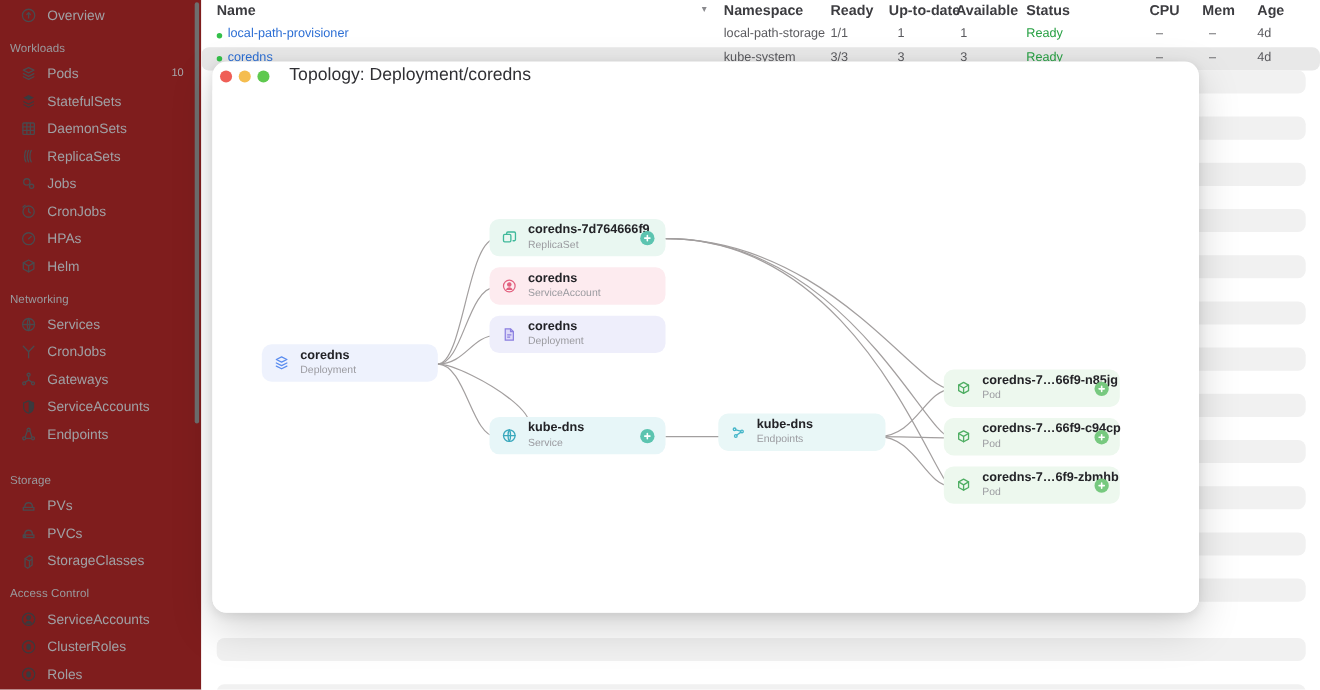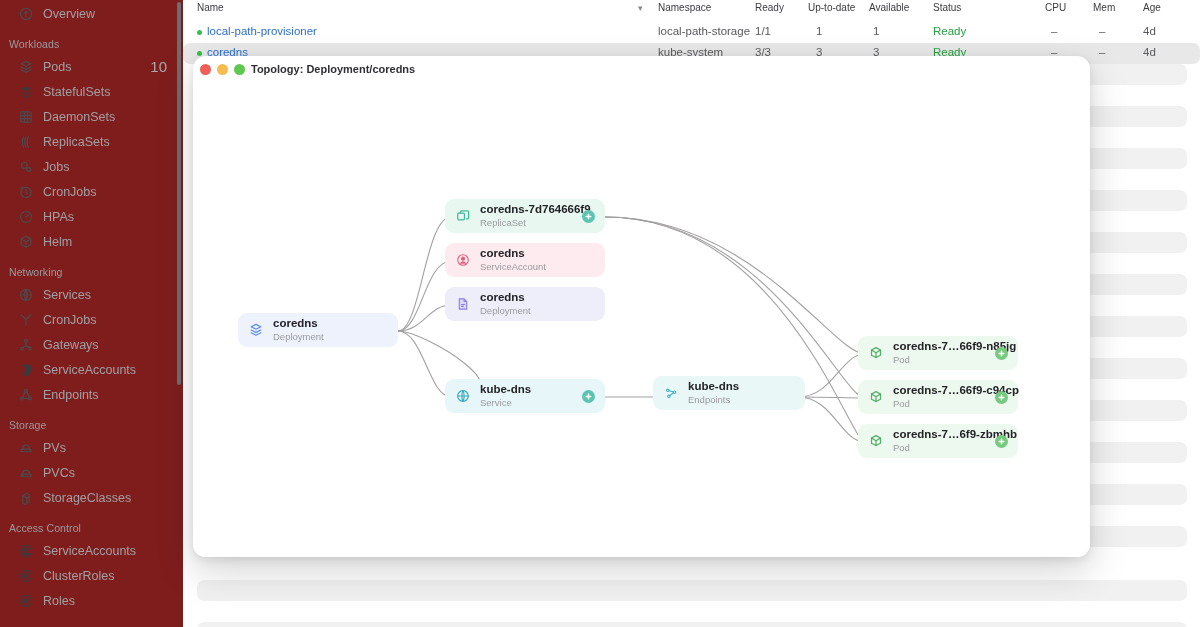--- a/index.html
+++ b/index.html
@@ -48,21 +48,21 @@
   .nav-ico svg { display: block; }
   .nav-label {
     font-size: 12.5px;
     color: #a0a0a4;
     margin-left: 9px;
     white-space: nowrap;
   }
   .nav-count {
     position: absolute;
     right: 8px;
-    font-size: 15px;
+    font-size: 10px;
     color: #a8a8ac;
   }
 
   #sidebar-scrollbar {
     position: absolute;
     left: 177px; top: 2px;
     width: 4px; height: 383px;
     background: #6e6e6e;
     border-radius: 2px;
   }
@@ -75,24 +75,25 @@
     background: #ffffff;
     overflow: hidden;
   }
   #table-head {
     position: relative;
     height: 16px;
     width: 100%;
   }
   .th {
     position: absolute;
-    font-size: 10px;
+    font-size: 13px;
     color: #3c3c40;
     top: 2px;
     white-space: nowrap;
+    font-weight: bold;
   }
   .sort-caret {
     position: absolute;
     top: 3px;
     font-size: 9px;
     color: #8a8a8e;
   }
   .trow {
     position: absolute;
     left: 0;
@@ -147,23 +148,24 @@
   }
   .light {
     width: 11px; height: 11px;
     border-radius: 50%;
     margin-right: 6px;
   }
   .light.r { background: #ef5f57; }
   .light.y { background: #f5bd4f; }
   .light.g { background: #5fc94f; }
   #modal-title {
-    font-size: 11px;
-    font-weight: bold;
+    font-size: 16px;
+    font-weight: normal;
     color: #303034;
+    margin-left: 12px;
   }
 
   #canvas {
     position: absolute;
     left: 0; top: 26px;
     width: 897px; height: 475px;
     background: #ffffff;
   }
   #edges {
     position: absolute;
@@ -355,21 +357,21 @@
           <span class="nav-ico">
             <svg width="16" height="16" viewBox="0 0 20 20" fill="none" stroke="currentColor" stroke-width="1.5" stroke-linecap="round" stroke-linejoin="round">
               <circle cx="10" cy="4.6" r="1.7"></circle>
               <circle cx="5" cy="14.4" r="1.7"></circle>
               <circle cx="15" cy="14.4" r="1.7"></circle>
               <path d="M8.6 5.8L6.2 12.9M11.4 5.8l2.4 7.1M6.7 14.4h6.6"></path>
             </svg>
           </span>
           <span class="nav-label">Endpoints</span>
         </div>
-        <div class="nav-section-label" style="margin-top:12px;margin-bottom:4px;">Storage</div>
+        <div class="nav-section-label" style="margin-top:24px;margin-bottom:4px;">Storage</div>
         <div class="nav-item">
           <span class="nav-ico">
             <svg width="16" height="16" viewBox="0 0 20 20" fill="none" stroke="currentColor" stroke-width="1.5" stroke-linecap="round" stroke-linejoin="round">
               <path d="M4 11.5h12v3.2H4z"></path>
               <path d="M5.6 11.5c0-3 .7-5.2 4.4-5.2s4.4 2.2 4.4 5.2"></path>
             </svg>
           </span>
           <span class="nav-label">PVs</span>
         </div>
         <div class="nav-item">

